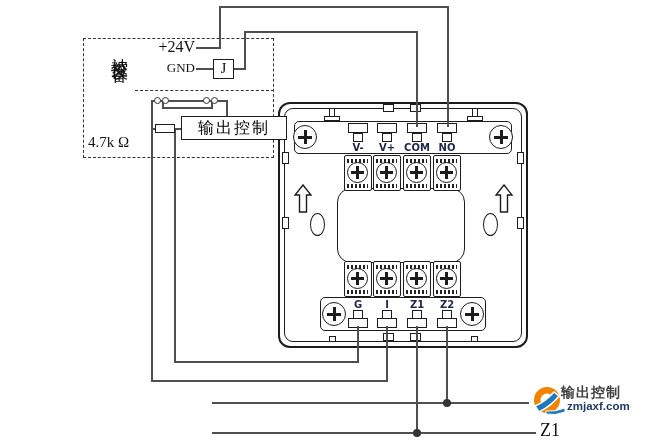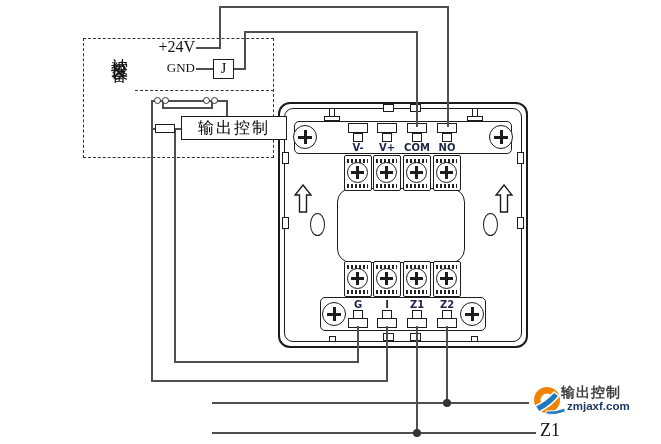--- a/index.html
+++ b/index.html
@@ -77,20 +77,21 @@
   <div class="dashedbox" style="left:83px;top:38px;width:191px;height:120px;"></div>
   <div class="dashline" style="left:135px;top:90px;width:139px;"></div>
   <div class="txt vtext" style="left:108px;top:44px;font-size:17px;">被控设备</div>
   <div class="txt" style="left:138px;top:38px;width:57px;font-size:16px;text-align:right;">+24V</div>
   <div class="txt" style="left:150px;top:60px;width:45px;font-size:13px;text-align:right;">GND</div>
   <div class="solidbox" style="left:213px;top:59px;width:21px;height:20px;text-align:center;font-size:14px;line-height:17px;">
        <span>J</span></div>
   <div class="solidbox" style="left:181px;top:116px;width:106px;height:24px;text-align:center;font-size:16px;line-height:21px;letter-spacing:2px;">
        <span>输出控制</span></div>
   <div class="solidbox" style="left:155px;top:124px;width:20px;height:9px;"></div>
+  <div class="txt" style="left:88px;top:134px;width:70px;font-size:15px;">4.7k Ω</div>
 
   <div class="dev" style="left:278px;top:102px;width:250px;height:246px;border-width:2px;border-radius:12px;"></div>
   <div class="devline" style="left:284px;top:108px;width:238px;height:234px;border-radius:9px;"></div>
 
   <div class="devline" style="left:329px;top:108px;width:6px;height:10px;"></div>
   <div class="devline" style="left:324px;top:116px;width:16px;height:5px;"></div>
   <div class="devline" style="left:472px;top:108px;width:6px;height:10px;"></div>
   <div class="devline" style="left:467px;top:116px;width:16px;height:5px;"></div>
   <div class="devline" style="left:383px;top:104px;width:11px;height:8px;"></div>
   <div class="devline" style="left:410px;top:104px;width:11px;height:8px;"></div>

